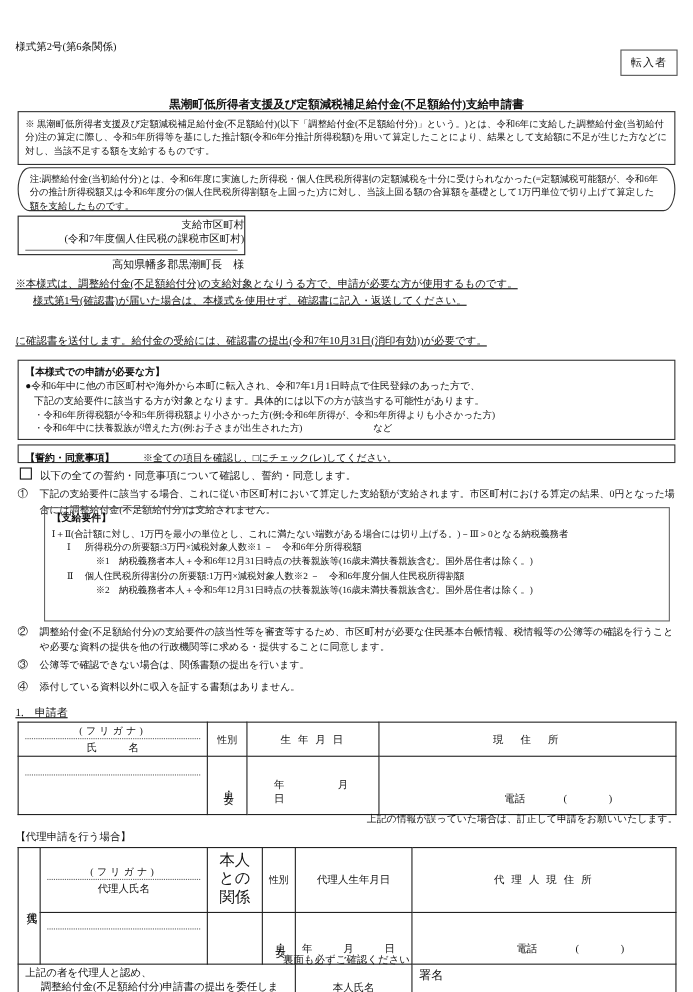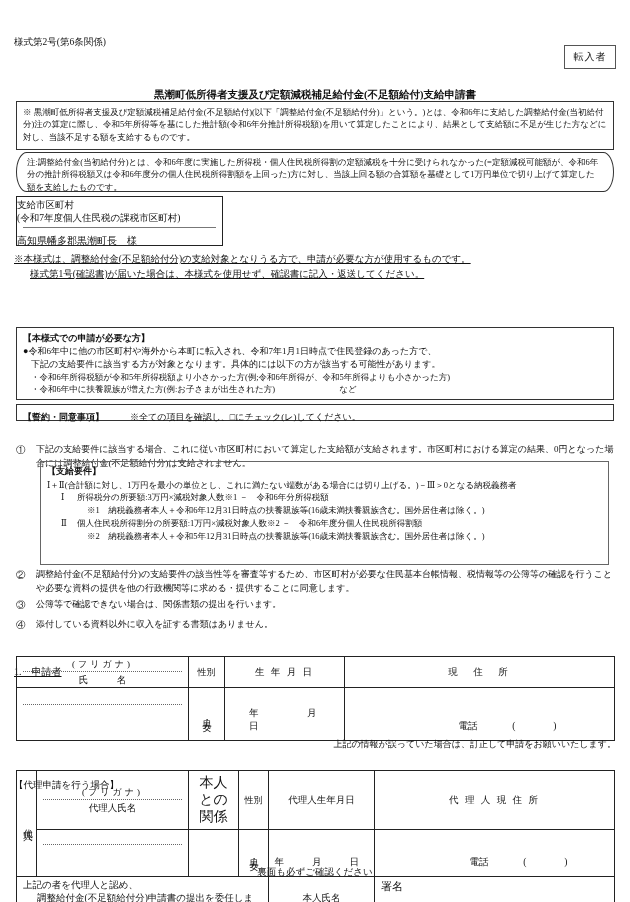--- a/index.html
+++ b/index.html
@@ -64,24 +64,24 @@
     border-radius: 14px / 26px;
     box-sizing: border-box;
     padding: 3px 10px;
   }
   .para { margin: 0; text-indent: 0; }
 
   
   .shikyu-box {
     position: absolute;
     left: 16px; top: 196px;
-    width: 207px; height: 50px;
+    width: 207px; height: 36px;
     border: 1px solid #222;
     box-sizing: border-box;
-    text-align: left;
+    text-align: right;
     font-size: 9.5px;
   }
   .shikyu-box .l1 { padding-top: 2px; line-height: 1.35; }
   .shikyu-box .rule {
     border-bottom: 1px solid #777;
     margin: 2px 6px 0 6px;
   }
   .shikyu-box .l2 { padding-top: 6px; font-size: 10px; }
 
   .stamp-circle {
@@ -139,21 +139,20 @@
     line-height: 1.5;
   }
   .youken-box .ttl { font-weight: bold; font-size: 9px; }
   .youken-box .ind1 { padding-left: 14px; }
   .youken-box .ind2 { padding-left: 40px; }
 
   
   .sec-label {
     position: absolute;
     font-size: 10px;
-    margin-top: 24px;
   }
   .sec-label span { text-decoration: underline; }
   table.form {
     position: absolute;
     border-collapse: collapse;
     table-layout: fixed;
     font-size: 9.5px;
   }
   table.form td {
     border: 1px solid #222;
@@ -221,40 +220,47 @@
     <div class="rule"></div>
     <div class="l2">高知県幡多郡黒潮町長　様</div>
   </div>
 
 
   <div class="note-line" style="left:14px; top:252px; width:600px;">
     <span>※本様式は、調整給付金(不足額給付分)の支給対象となりうる方で、申請が必要な方が使用するものです。</span>
   </div>
   <div class="note-line" style="left:30px; top:267px; width:584px;">
     <span>様式第1号(確認書)が届いた場合は、本様式を使用せず、確認書に記入・返送してください。</span>
+  </div>
+  <div class="note-line" style="left:14px; top:304px; width:600px;">
+    <span>に確認書を送付します。給付金の受給には、確認書の提出(令和7年10月31日(消印有効))が必要です。</span>
   </div>
 
   <div class="box" style="left:16px; top:327px; width:598px; height:73px; border-width:1.6px;">
     <div class="t9 bold">【本様式での申請が必要な方】</div>
     <div class="t9">●令和6年中に他の市区町村や海外から本町に転入され、令和7年1月1日時点で住民登録のあった方で、</div>
     <div class="t9" style="padding-left:8px;">下記の支給要件に該当する方が対象となります。具体的には以下の方が該当する可能性があります。</div>
     <div class="t85" style="padding-left:8px;">・令和6年所得税額が令和5年所得税額より小さかった方(例;令和6年所得が、令和5年所得よりも小さかった方)</div>
     <div class="t85" style="padding-left:8px;">
       <span>・令和6年中に扶養親族が増えた方(例:お子さまが出生された方)</span>
       <span style="display:inline-block; width:60px;"></span>
       <span>など</span>
     </div>
   </div>
 
   <div class="box" style="left:16px; top:404px; width:598px; height:17px; padding:1px 6px;">
     <span class="t9 bold">【誓約・同意事項】</span>
     <span style="display:inline-block;width:18px;"></span>
     <span class="t9">※全ての項目を確認し、□にチェック(レ)してください。</span>
   </div>
 
+  <div style="position:absolute; left:18px; top:425px; font-size:9.5px;">
+    <span class="chk"></span>
+    <span>以下の全ての誓約・同意事項について確認し、誓約・同意します。</span>
+  </div>
 
   <div class="numitem" style="left:16px; top:443px; width:598px;">
     <div class="num">①</div>
     <div class="body">下記の支給要件に該当する場合、これに従い市区町村において算定した支給額が支給されます。市区町村における算定の結果、0円となった場合には調整給付金(不足額給付分)は支給されません。</div>
   </div>
 
   <div class="youken-box">
     <div class="ttl">【支給要件】</div>
     <div>Ⅰ＋Ⅱ(合計額に対し、1万円を最小の単位とし、これに満たない端数がある場合には切り上げる。)－Ⅲ＞0となる納税義務者</div>
 

